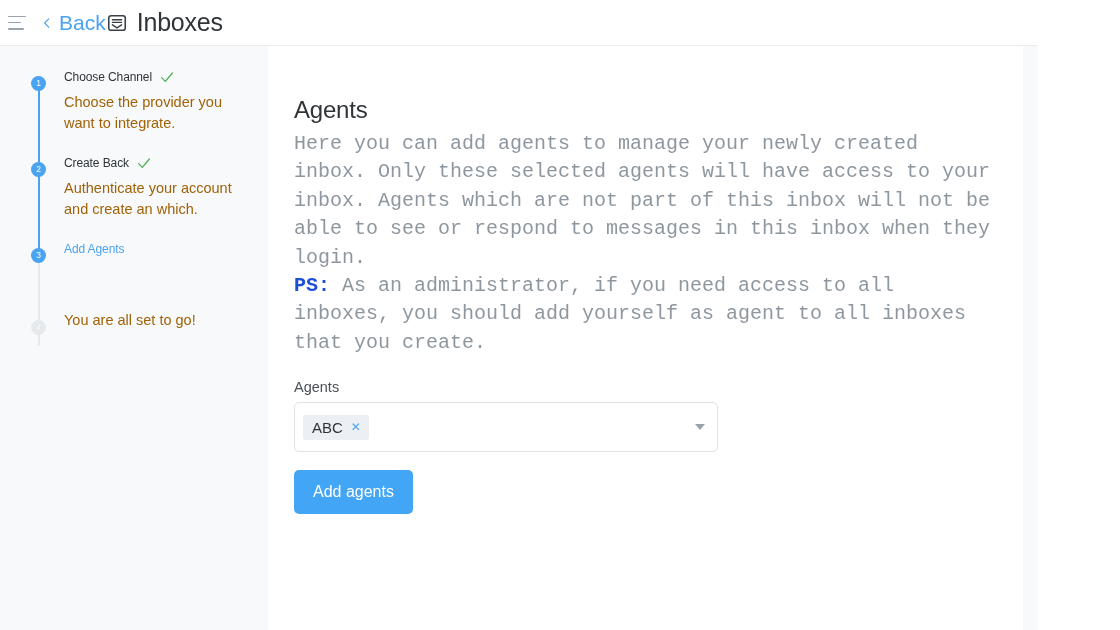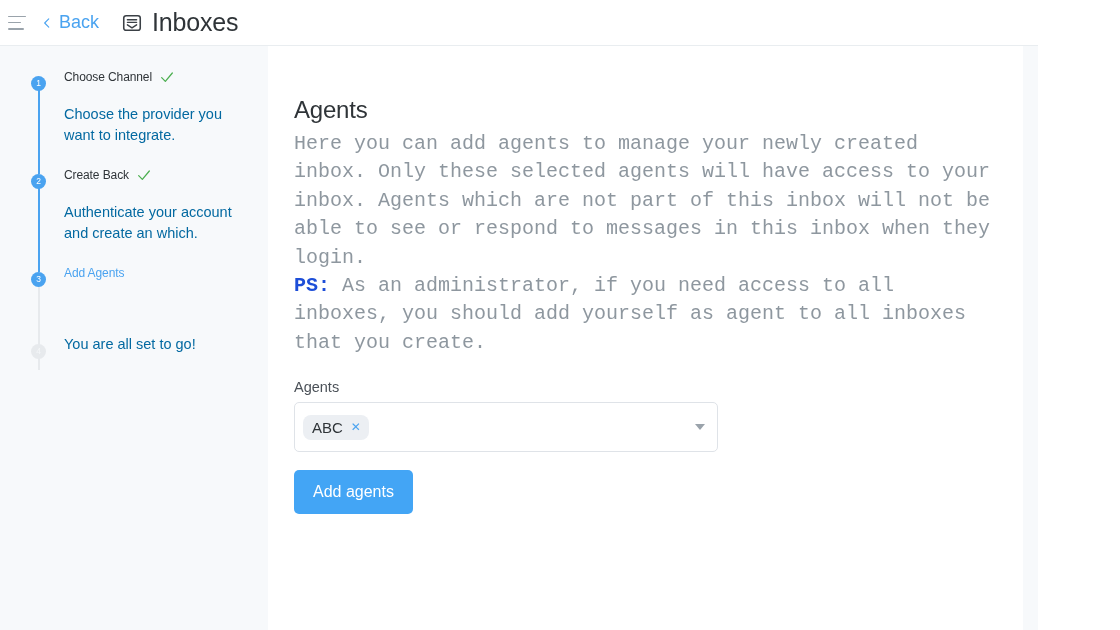--- a/index.html
+++ b/index.html
@@ -29,22 +29,22 @@
     display: flex; flex-direction: column; justify-content: space-between;
     cursor: pointer;
   }
   .menu-icon i { display: block; height: 1.6px; background: #9aa3ab; border-radius: 1px; }
   .menu-icon i:nth-child(1) { width: 100%; }
   .menu-icon i:nth-child(2) { width: 72%; }
   .menu-icon i:nth-child(3) { width: 88%; }
 
   .back-link {
     display: flex; align-items: center; gap: 5px;
-    color: #4aa3f0; font-size: 18px; cursor: pointer;
-    margin-right: 22px; padding-left: 2px;
+    color: #4aa3f0; font-size: 21px; cursor: pointer;
+    padding-left: 2px;
   }
   .back-chev { display: block; width: 14px; height: 14px; }
 
   .inbox-icon { width: 22px; height: 22px; margin-right: 9px; display: block; }
   .page-title {
     font-size: 25px; color: #2f3438; letter-spacing: -0.2px;
     font-weight: 400;
   }
 
   
@@ -74,22 +74,22 @@
   .connector.grey { background: #e7eaed; }
 
   .step-head { display: flex; align-items: center; gap: 7px; height: 22px; }
   .step-title {
     font-size: 12px; color: #2f3438; letter-spacing: -0.1px; white-space: nowrap;
   }
   .step.current .step-title { color: #4aa3f0; }
   .step.inactive .step-title { color: #2f3438; }
   .check { width: 16px; height: 16px; display: block; }
   .step-desc {
-    margin-top: 16px; font-size: 14.5px; line-height: 1.45;
-    color: #0369a1; max-width: 185px;
+    margin-top: 4px; font-size: 14.5px; line-height: 1.45;
+    color: #a16207; max-width: 185px;
   }
 
   
   .panel {
     position: absolute; left: 268px; top: 74px;
     width: 755px; height: 564px;
     background: #ffffff;
   }
   .panel-inner { padding: 22px 26px 0 26px; }
 
@@ -113,21 +113,21 @@
     position: relative;
     width: 424px; min-height: 50px;
     border: 1px solid #dfe3e8; border-radius: 5px;
     background: #ffffff;
     display: flex; align-items: center;
     padding: 6px 34px 6px 8px;
     cursor: text;
   }
   .chip {
     display: inline-flex; align-items: center; gap: 8px;
-    background: #eceff3; border-radius: 8px;
+    background: #eceff3; border-radius: 3px;
     padding: 4px 8px 4px 9px;
     font-size: 15px; color: #2f3438;
   }
   .chip-x {
     color: #4aa3f0; font-size: 12px; line-height: 1;
     cursor: pointer; user-select: none;
   }
   .caret {
     position: absolute; right: 12px; top: 50%;
     transform: translateY(-50%);

